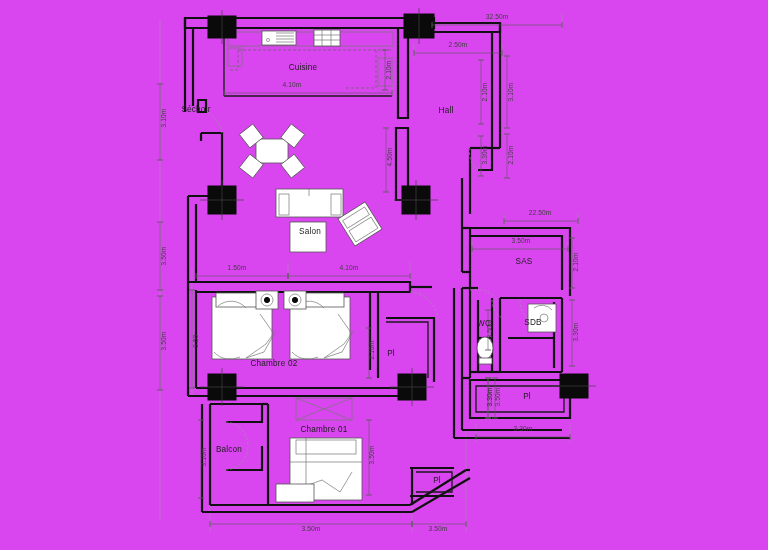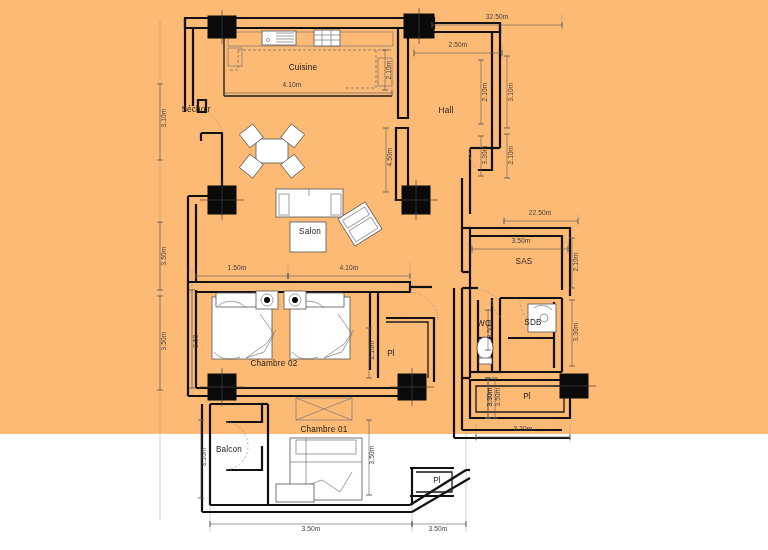--- a/index.html
+++ b/index.html
@@ -1,18 +1,18 @@
 <!DOCTYPE html>
 <html><head>
 <meta charset="utf-8">
 <style>
   html,body{margin:0;padding:0;background:#ffffff;}
   body{width:768px;height:550px;overflow:hidden;
        font-family:"Liberation Sans","DejaVu Sans",sans-serif;}
-  #stage{position:relative;width:768px;height:434px;background:#fdba74;}
+  #stage{position:relative;width:768px;height:550px;background:#d946ef;}
   svg#plan{position:absolute;left:0;top:0;width:768px;height:550px;}
   .wall{fill:none;stroke:#111111;stroke-width:2.2;}
   .wall-thin{fill:none;stroke:#1a1a1a;stroke-width:1.3;}
   .wall-hair{fill:none;stroke:#444;stroke-width:0.7;}
   .col{fill:#0a0a0a;stroke:#0a0a0a;stroke-width:1;}
   .furn{fill:#ffffff;stroke:#555555;stroke-width:0.8;}
   .furn-l{fill:none;stroke:#777777;stroke-width:0.7;}
   .dim{stroke:#5c5c5c;stroke-width:0.6;fill:none;}
   .dimtick{stroke:#5c5c5c;stroke-width:0.9;}
   .ext{stroke:#9a9a9a;stroke-width:0.5;fill:none;}

